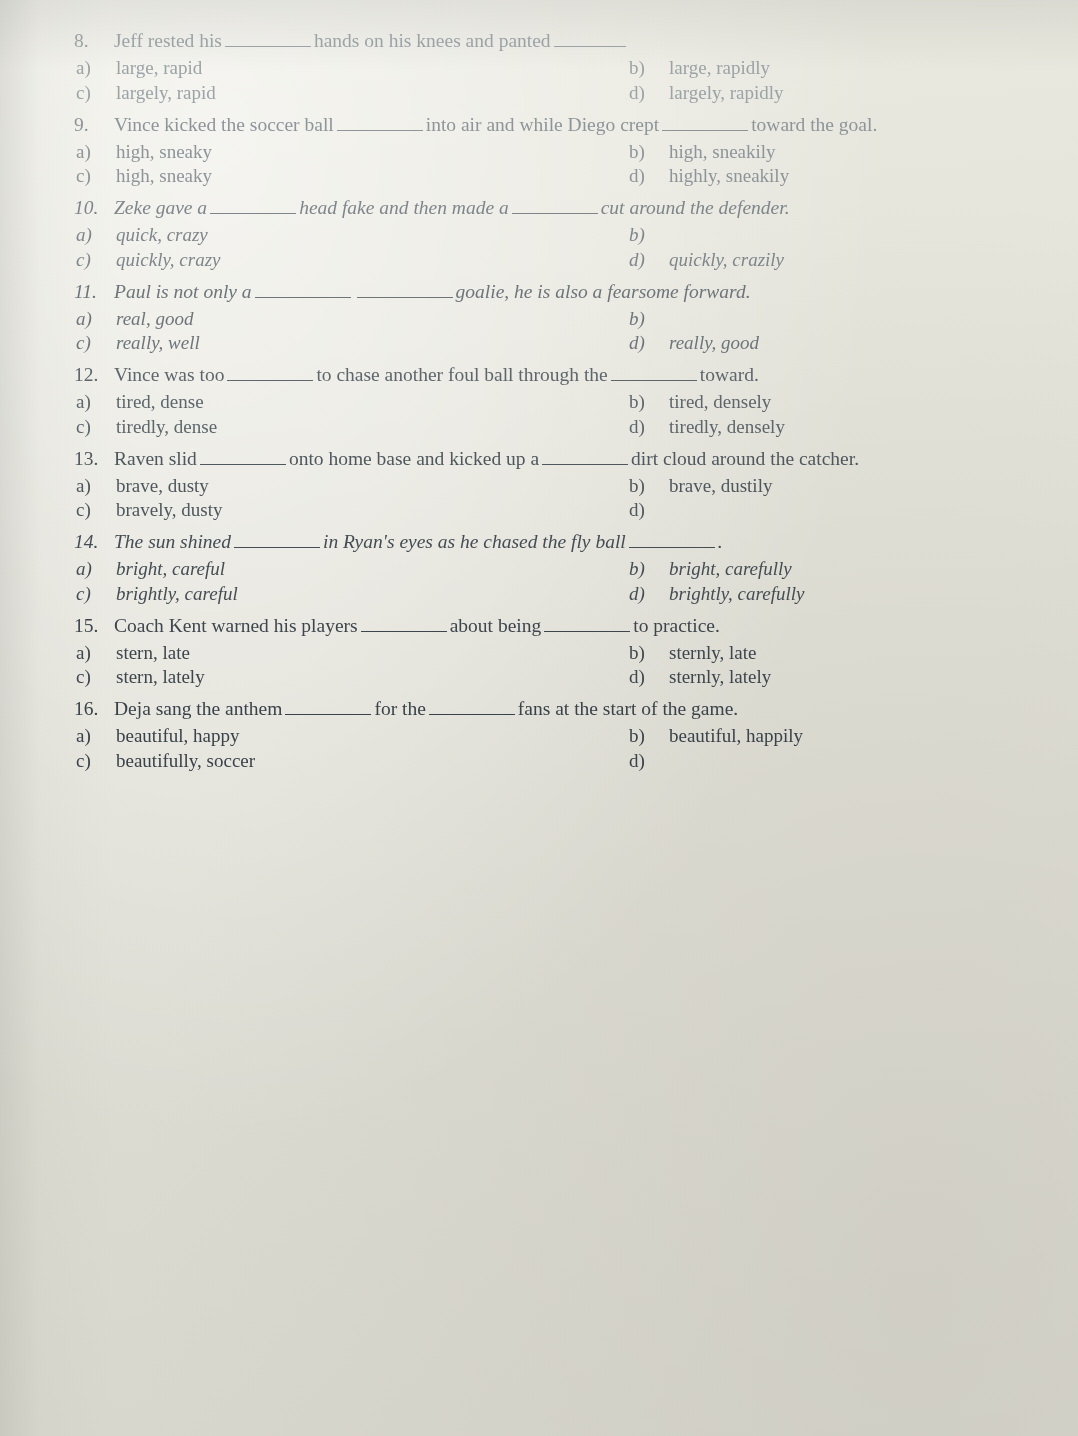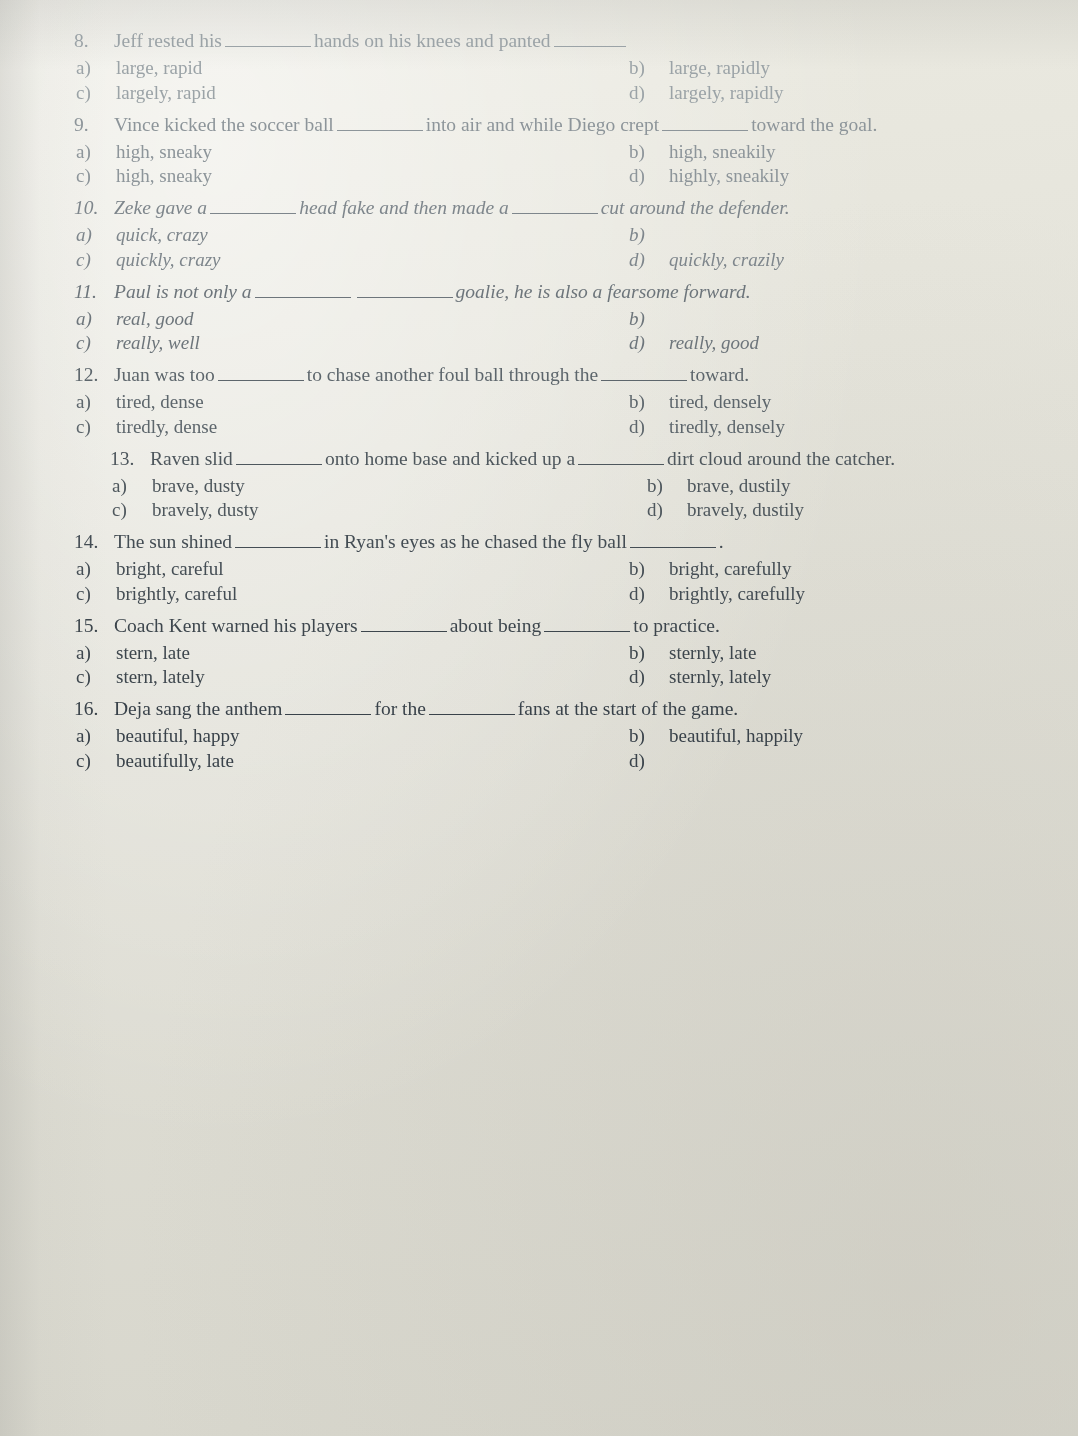--- a/index.html
+++ b/index.html
@@ -85,22 +85,22 @@
   .opt-cell.col-b .letter { padding-left: 82px; box-sizing: content-box; }
   .opt-cell.col-b { }
   .opt-cell .otext { flex: 1 1 auto; }
 
   
   .fade-1 { color: #9ba3a7; }
   .fade-2 { color: #8d959a; }
   .fade-3 { color: #7e868c; font-style: italic; }
   .fade-4 { color: #6d757b; font-style: italic; }
   .fade-5 { color: #5d666c; }
-  .fade-6 { color: #4e575d; margin-left: 36px; }
-  .fade-7 { color: #444d54; }
+  .fade-6 { color: #4e575d; }
+  .fade-7 { color: #444d54; font-style: italic; }
   .fade-8 { color: #3d464d; }
   .fade-9 { color: #39424a; }
   .blank { border-color: currentColor; opacity: 1; }
   .qblock.fade-1 .blank,
   .qblock.fade-2 .blank { border-bottom-color: currentColor; }
 </style>
 </head>
 <body>
 
 <div class="page">
@@ -225,21 +225,21 @@
             <span class="otext">really, good</span>
           </div>
         </div>
       </div>
     </div>
 
     <div class="qblock fade-5">
       <div class="qline">
         <div class="qnum">12.</div>
         <div class="qtext">
-          <span>Juan was too</span><span class="blank"></span><span>to chase another foul ball through the</span><span class="blank"></span><span>toward.</span>
+          <span>Vince was too</span><span class="blank"></span><span>to chase another foul ball through the</span><span class="blank"></span><span>toward.</span>
         </div>
       </div>
       <div class="options">
         <div class="opt-row">
           <div class="opt-cell col-a">
             <span class="letter">a)</span>
             <span class="otext">tired, dense</span>
           </div>
           <div class="opt-cell col-b">
             <span class="letter">b)</span>
@@ -277,21 +277,20 @@
             <span class="otext">brave, dustily</span>
           </div>
         </div>
         <div class="opt-row">
           <div class="opt-cell col-a">
             <span class="letter">c)</span>
             <span class="otext">bravely, dusty</span>
           </div>
           <div class="opt-cell col-b">
             <span class="letter">d)</span>
-            <span class="otext">bravely, dustily</span>
           </div>
         </div>
       </div>
     </div>
 
     <div class="qblock fade-7">
       <div class="qline">
         <div class="qnum">14.</div>
         <div class="qtext">
           <span>The sun shined</span><span class="blank"></span><span>in Ryan's eyes as he chased the fly ball</span><span class="blank"></span><span>.</span>
@@ -366,21 +365,21 @@
             <span class="otext">beautiful, happy</span>
           </div>
           <div class="opt-cell col-b">
             <span class="letter">b)</span>
             <span class="otext">beautiful, happily</span>
           </div>
         </div>
         <div class="opt-row">
           <div class="opt-cell col-a">
             <span class="letter">c)</span>
-            <span class="otext">beautifully, late</span>
+            <span class="otext">beautifully, soccer</span>
           </div>
           <div class="opt-cell col-b">
             <span class="letter">d)</span>
           </div>
         </div>
       </div>
     </div>
 
   </div>
 </div>

